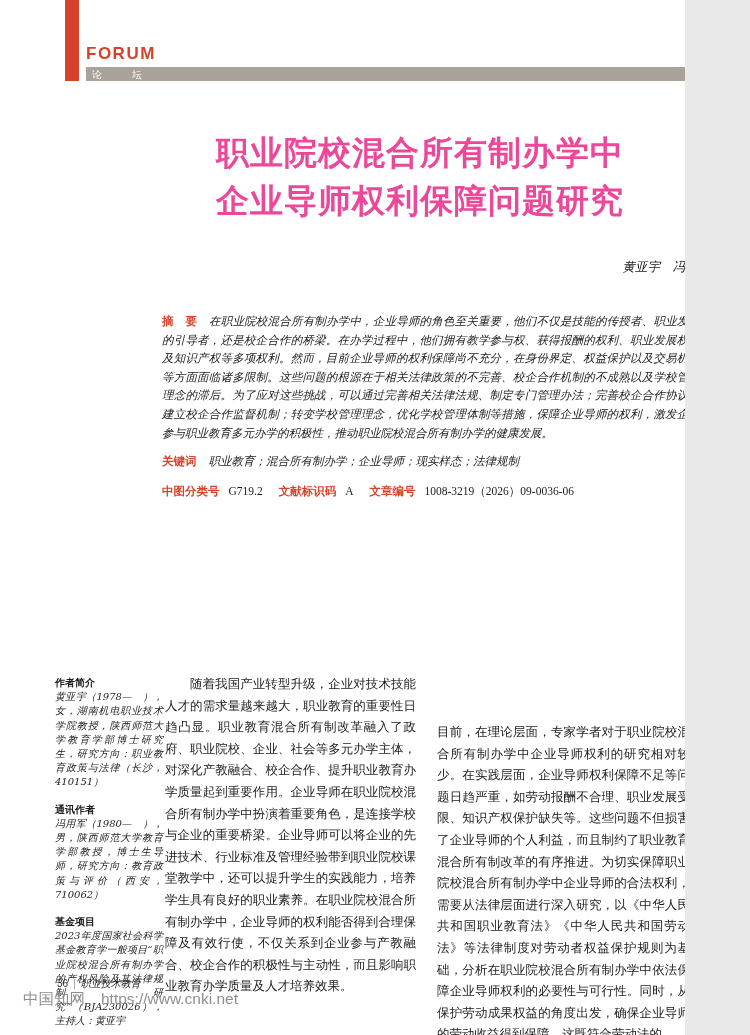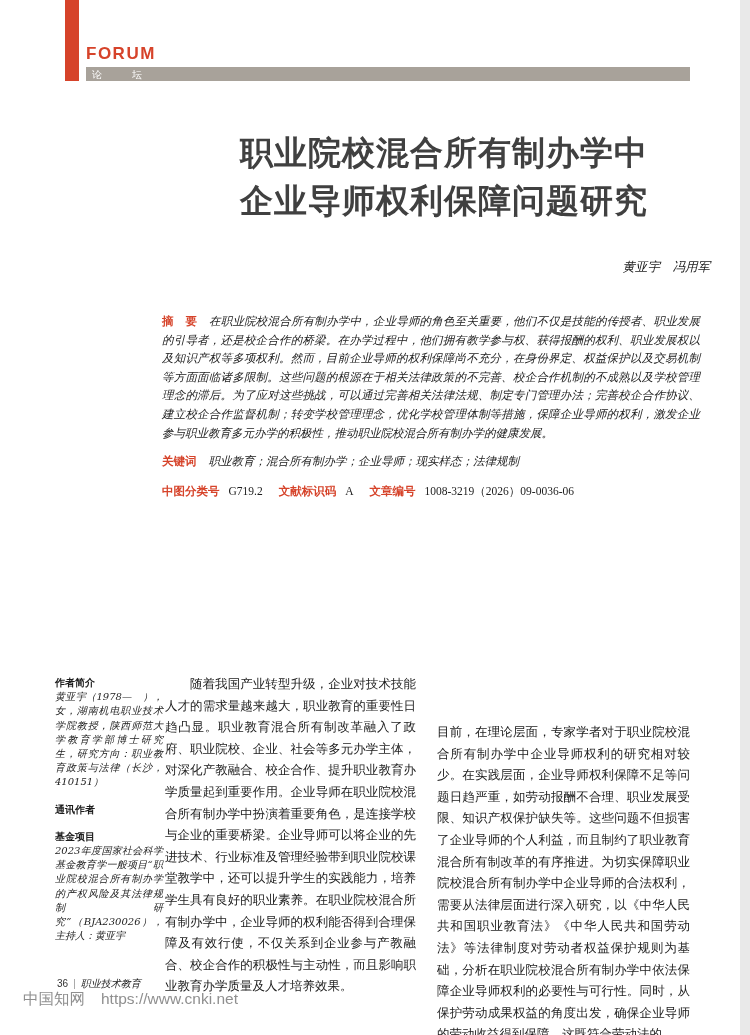--- a/index.html
+++ b/index.html
@@ -4,39 +4,39 @@
 <style>
   :root{
     --accent:#d6432a;
     --band:#a8a29a;
     --text:#1c1c1c;
     --watermark:#8f8f8f;
   }
   html,body{margin:0;padding:0;background:#e9e9e9;}
   .page{
     position:relative;
-    width:740px;height:1035px;
+    width:685px;height:1035px;
     background:#ffffff;
     overflow:hidden;
     font-family:"DejaVu Serif",serif;
     color:var(--text);
   }
   
   .red-bar{position:absolute;left:65px;top:0;width:14px;height:81px;background:var(--accent);}
   .forum{position:absolute;left:86px;top:44px;font-family:"Liberation Sans",sans-serif;
          font-weight:bold;font-size:17px;letter-spacing:1.5px;color:var(--accent);}
   .band{position:absolute;left:86px;top:67px;width:604px;height:14px;background:var(--band);}
   .band span{position:absolute;top:1px;color:#ffffff;font-size:10px;line-height:13px;
              font-family:"Liberation Sans",sans-serif;}
   .band .c1{left:6px;}
   .band .c2{left:46px;}
   
-  .title{position:absolute;left:164px;top:129px;width:560px;text-align:center;
+  .title{position:absolute;left:140px;top:129px;width:560px;text-align:center;
          font-family:"Liberation Sans",sans-serif;font-weight:900;
-         font-size:33px;line-height:48px;letter-spacing:1px;color:#404040;}
+         font-size:33px;line-height:48px;letter-spacing:1px;color:#ec4899;}
   .authors{position:absolute;left:150px;top:259px;width:560px;text-align:right;
            font-size:12.5px;font-style:italic;}
   
   .meta{position:absolute;left:162px;width:538px;text-align:justify;
         font-size:11.5px;line-height:18.6px;}
   .meta p{margin:0;}
   .abstract{top:312px;}
   .kw{top:452px;}
   .cls{top:482px;text-align:left;}
   .rlabel{color:var(--accent);font-weight:bold;font-style:normal;margin-right:12px;}
@@ -101,20 +101,21 @@
     </p>
   </div>
 
   <div class="sidebar">
     <div class="side-block">
       <div class="side-label">作者简介</div>
       <div class="side-text">黄亚宇（1978—　），女，湖南机电职业技术学院教授，陕西师范大学教育学部博士研究生，研究方向：职业教育政策与法律（长沙，410151）</div>
     </div>
     <div class="side-block">
       <div class="side-label">通讯作者</div>
+      <div class="side-text">冯用军（1980—　），男，陕西师范大学教育学部教授，博士生导师，研究方向：教育政策与评价（西安，710062）</div>
     </div>
     <div class="side-block">
       <div class="side-label">基金项目</div>
       <div class="side-text">2023年度国家社会科学基金教育学一般项目“职业院校混合所有制办学的产权风险及其法律规制研究”（BJA230026），主持人：黄亚宇</div>
     </div>
   </div>
 
   <div class="bodycol col1">
     <p>随着我国产业转型升级，企业对技术技能人才的需求量越来越大，职业教育的重要性日趋凸显。职业教育混合所有制改革融入了政府、职业院校、企业、社会等多元办学主体，对深化产教融合、校企合作、提升职业教育办学质量起到重要作用。企业导师在职业院校混合所有制办学中扮演着重要角色，是连接学校与企业的重要桥梁。企业导师可以将企业的先进技术、行业标准及管理经验带到职业院校课堂教学中，还可以提升学生的实践能力，培养学生具有良好的职业素养。在职业院校混合所有制办学中，企业导师的权利能否得到合理保障及有效行使，不仅关系到企业参与产教融合、校企合作的积极性与主动性，而且影响职业教育办学质量及人才培养效果。</p>
   </div>

